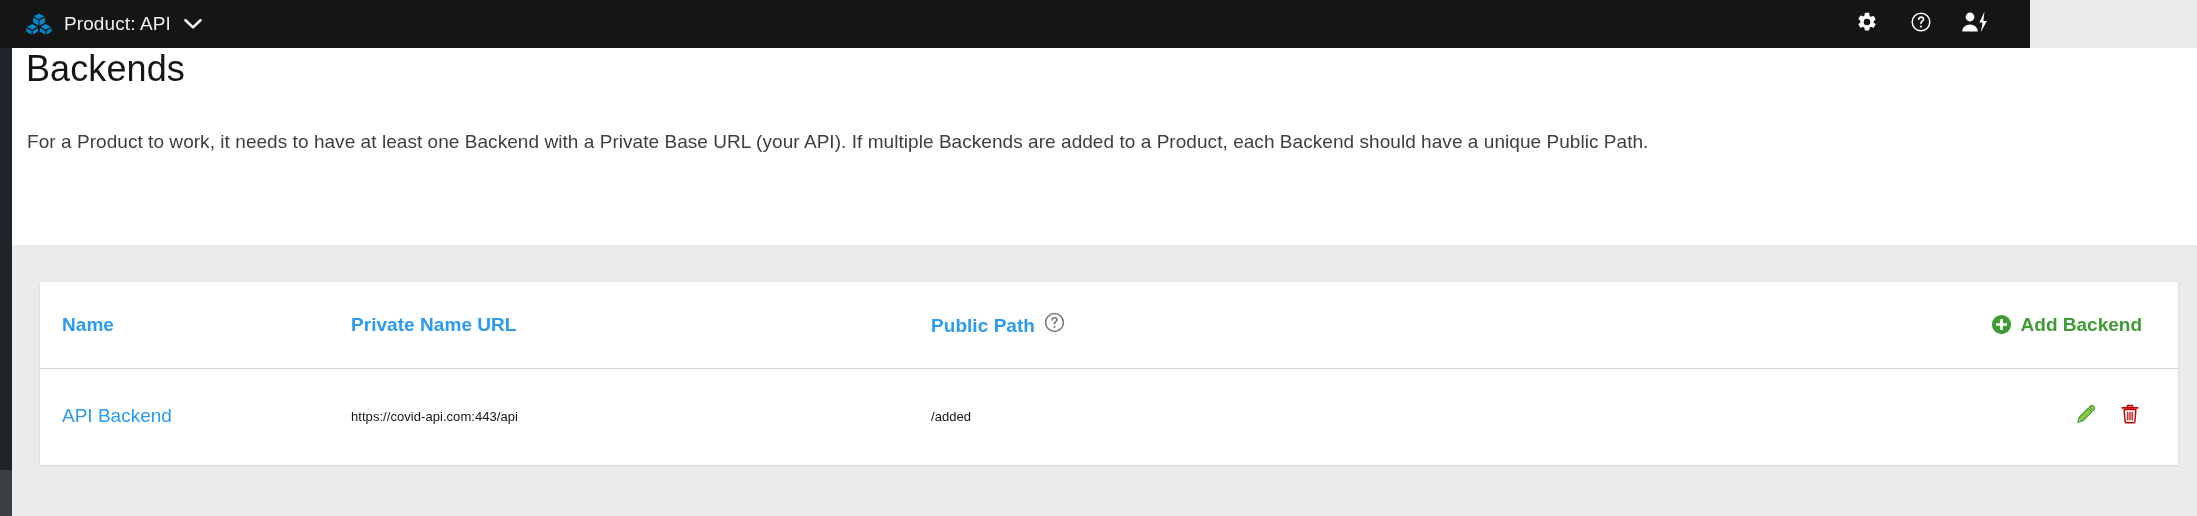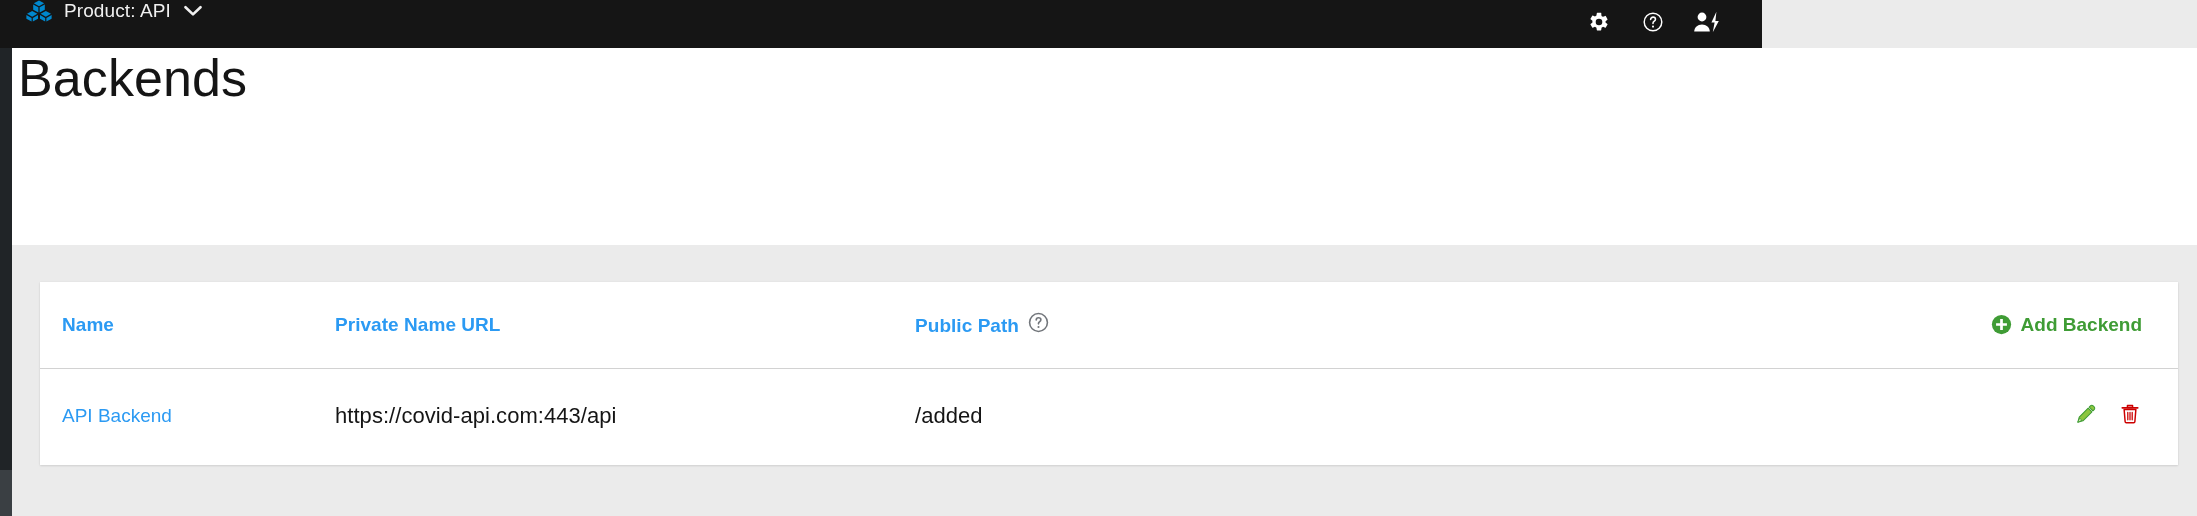--- a/index.html
+++ b/index.html
@@ -17,25 +17,25 @@
     position: relative;
     width: 2197px;
     height: 516px;
     background: #ebebeb;
   }
 
   
   .masthead {
     position: absolute;
     top: 0; left: 0;
-    width: 1762px;
+    width: 2030px;
     height: 48px;
     background: #151515;
     display: flex;
-    align-items: flex-start;
+    align-items: center;
   }
   .masthead-left {
     display: flex;
     align-items: center;
     margin-left: 26px;
     cursor: pointer;
   }
   .cubes-icon {
     width: 26px;
     height: 22px;
@@ -86,23 +86,23 @@
   
   .page-head {
     position: absolute;
     left: 12px; top: 48px;
     width: 2185px;
     height: 197px;
     background: #ffffff;
   }
   .page-title {
     position: absolute;
-    left: 18px;
+    left: 26px;
     top: 48px;
-    font-size: 52px;
+    font-size: 36px;
     font-weight: 400;
     color: #151515;
     letter-spacing: 0.1px;
   }
   .page-desc {
     position: absolute;
     left: 27px;
     top: 131px;
     font-size: 19px;
     color: #3c3f42;
@@ -130,21 +130,21 @@
     box-shadow: 0 1px 2px rgba(3,3,3,0.10), 0 0 2px rgba(3,3,3,0.06);
   }
   .table {
     width: 100%;
     border-collapse: collapse;
     table-layout: fixed;
   }
   .table th, .table td {
     text-align: left;
     vertical-align: middle;
-    padding: 0;
+    padding: 16px;
   }
   .thead-row { height: 86px; }
   .tbody-row { height: 96px; }
   .thead-row th { border-bottom: 1px solid #d2d2d2; }
 
   .col-name     { width: 295px; }
   .col-url      { width: 580px; }
   .col-path     { width: 745px; }
   .col-actions  { width: 518px; }
 
@@ -186,21 +186,21 @@
 
   .cell-link {
     color: #2b9af3;
     font-size: 19px;
     text-decoration: none;
     cursor: pointer;
     text-align: center;
   }
   .cell-text {
     color: #151515;
-    font-size: 22px;
+    font-size: 13px;
     letter-spacing: 0.05px;
   }
   .actions {
     float: right;
     display: inline-flex;
     align-items: center;
     gap: 20px;
   }
   .act-btn {
     display: inline-flex;
@@ -275,20 +275,21 @@
       </span>
 
     </div>
   </div>
 
   <div class="rail-top"></div>
   <div class="rail-bottom"></div>
 
   <div class="page-head"></div>
   <div class="page-title">Backends</div>
+  <div class="page-desc">For a Product to work, it needs to have at least one Backend with a Private Base URL (your API). If multiple Backends are added to a Product, each Backend should have a unique Public Path.</div>
 
   <div class="content-area"></div>
 
   <div class="card">
     <table class="table">
       <colgroup>
         <col class="col-name">
         <col class="col-url">
         <col class="col-path">
         <col class="col-actions">

